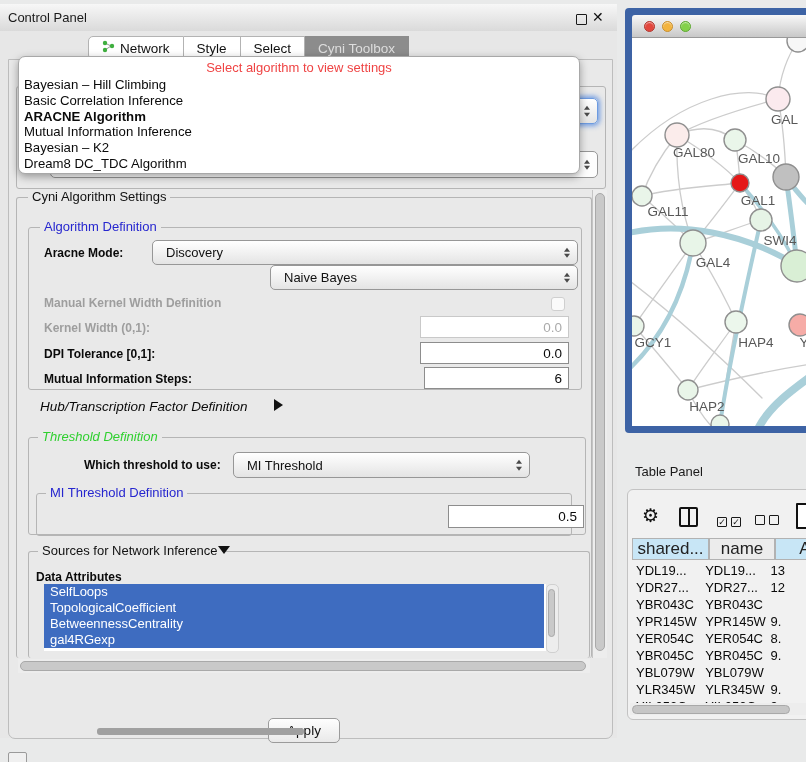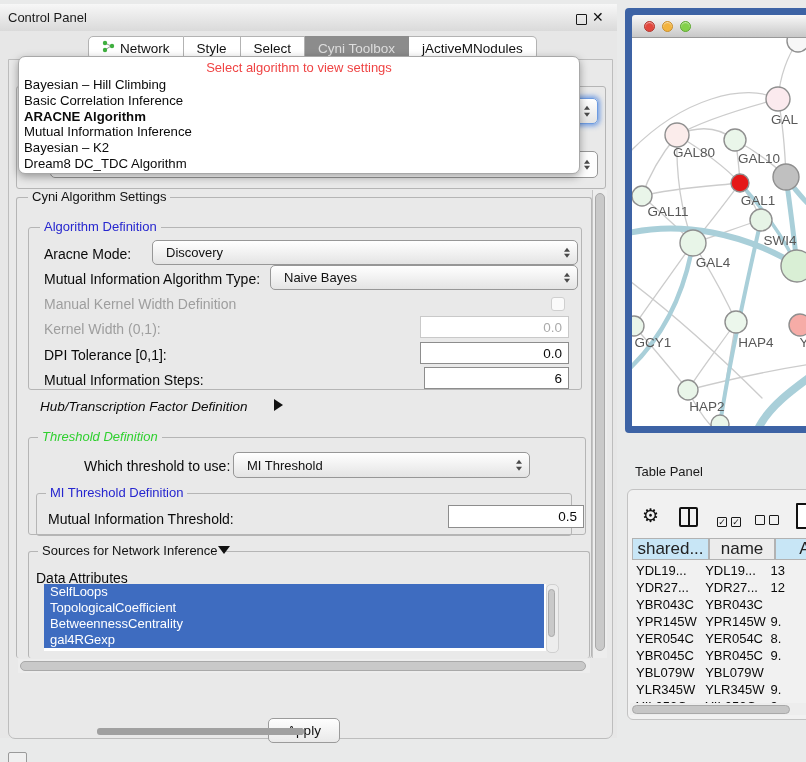--- a/index.html
+++ b/index.html
@@ -24,21 +24,21 @@
 
   
   .content{left:8px;top:59px;width:603px;height:678px;background:#e9e9e9;border:1px solid #bdbdbd;border-radius:0 0 7px 7px;}
 
   
   .gbox{border:1px solid #b5b5b5;border-radius:3px;}
   .gtitle{font-size:13px;background:#e9e9e9;padding:0 4px;line-height:13px;white-space:nowrap;color:#111;}
   .gtitle.blue{color:#2626cf;}
   .gtitle.green{color:#2fd02f;}
 
-  .lbl{font-size:14px;font-weight:normal;color:#0a0a0a;white-space:nowrap;}
+  .lbl{font-size:12px;font-weight:bold;color:#0a0a0a;white-space:nowrap;}
   .lbl.plain{font-weight:normal;font-size:13.5px;}
   .lbl.disabled{color:#9e9e9e;}
 
   
   .combo{background:linear-gradient(#ffffff,#e4e4e4);border:1px solid #979797;border-radius:5px;font-size:13px;color:#111;display:flex;align-items:center;padding-left:13px;box-sizing:border-box;}
   .combo.focus{border:1px solid #6d9be0;box-shadow:0 0 5px 1.5px rgba(95,145,225,.85);}
   .combo.hint{color:#b5b5b5;background:#fdfdfd;}
   .stepper{position:absolute;right:7px;top:50%;transform:translateY(-50%);display:flex;flex-direction:column;align-items:center;}
   .step-up{width:0;height:0;border-left:3.5px solid transparent;border-right:3.5px solid transparent;border-bottom:4.5px solid #4a4a4a;margin-bottom:2.5px;}
   .step-down{width:0;height:0;border-left:3.5px solid transparent;border-right:3.5px solid transparent;border-top:4.5px solid #4a4a4a;}
@@ -116,23 +116,20 @@
     </div>
     <div class="tab">
         <span>Style</span>
       </div>
     <div class="tab">
         <span>Select</span>
       </div>
     <div class="tab sel">
         <span>Cyni Toolbox</span>
       </div>
-    <div class="tab last">
-        <span>jActiveMNodules</span>
-      </div>
   </div>
 
   <div class="abs content"></div>
 
   <div class="abs gbox" style="left:16px;top:86px;width:588px;height:101px;"></div>
   <div class="abs combo focus" style="left:50px;top:98px;width:548px;height:26px;">
     <span class="stepper">
         <span class="step-up"></span>
         <span class="step-down"></span>
       </span>
@@ -165,21 +162,20 @@
 
   <span class="abs lbl" style="left:44px;top:246px;">Aracne Mode:</span>
   <div class="abs combo" style="left:152px;top:240px;width:426px;height:25px;">
     <span>Discovery</span>
     <span class="stepper">
         <span class="step-up"></span>
         <span class="step-down"></span>
       </span>
   </div>
 
-  <span class="abs lbl" style="left:44px;top:271px;">Mutual Information Algorithm Type:</span>
   <div class="abs combo" style="left:270px;top:265px;width:308px;height:25px;">
     <span>Naive Bayes</span>
     <span class="stepper">
         <span class="step-up"></span>
         <span class="step-down"></span>
       </span>
   </div>
 
   <span class="abs lbl disabled" style="left:44px;top:296px;">Manual Kernel Width Definition</span>
   <div class="abs checkbox" style="left:551px;top:297px;"></div>
@@ -210,21 +206,20 @@
     <span>MI Threshold</span>
     <span class="stepper">
         <span class="step-up"></span>
         <span class="step-down"></span>
       </span>
   </div>
 
   <div class="abs gbox" style="left:36px;top:493px;width:534px;height:41px;"></div>
   <span class="abs gtitle blue" style="left:46px;top:486px;">MI Threshold Definition</span>
 
-  <span class="abs lbl" style="left:48px;top:511px;">Mutual Information Threshold:</span>
   <div class="abs field" style="left:448px;top:505px;width:136px;height:23px;">
       <span>0.5</span>
     </div>
 
   <div class="abs gbox" style="left:28px;top:551px;width:560px;height:106px;border-bottom:none;"></div>
   <span class="abs gtitle" style="left:38px;top:544px;">Sources for Network Inference</span>
   <span class="abs tri-down" style="left:218px;top:546px;"></span>
 
   <span class="abs lbl" style="left:36px;top:570px;">Data Attributes</span>
 

